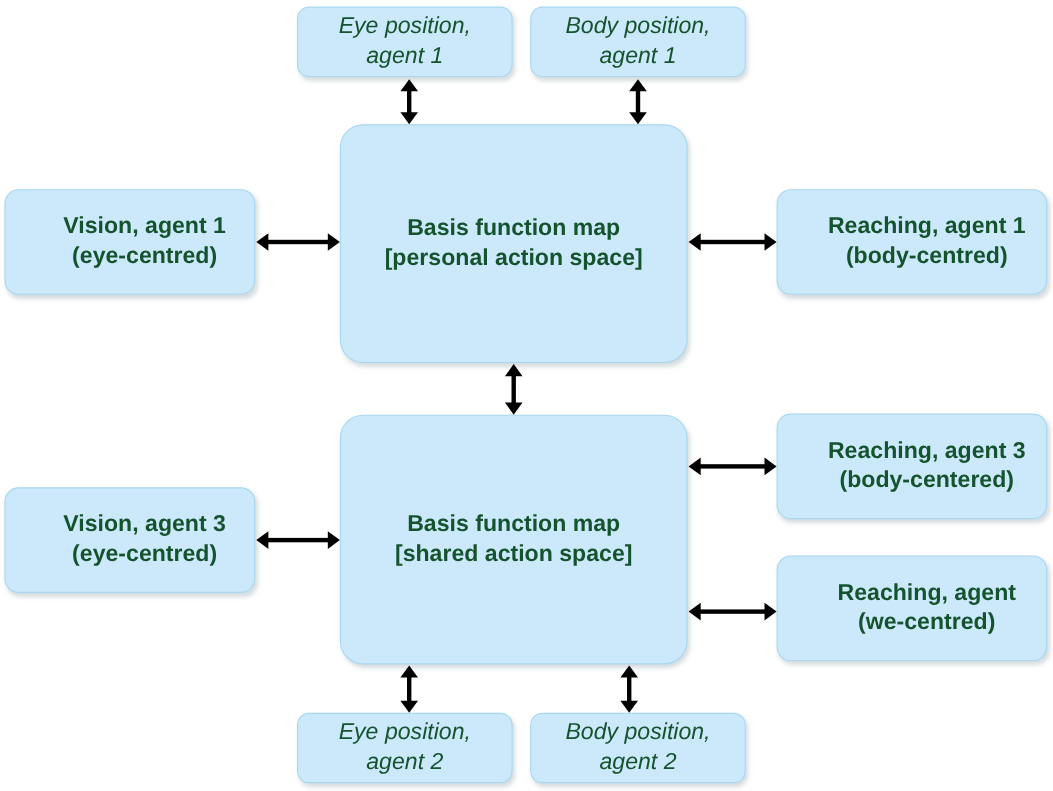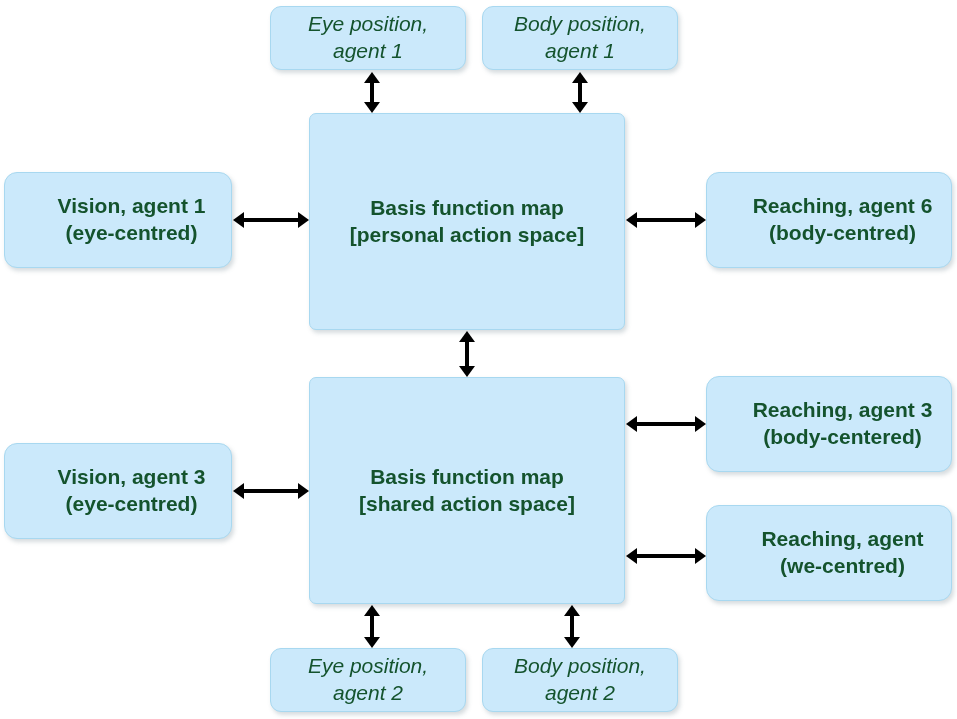--- a/index.html
+++ b/index.html
@@ -49,21 +49,21 @@
   }
   
   .node.pos {
     border-radius: 11px;
     font-size: 21px;
     font-weight: normal;
     font-style: italic;
   }
   
   .node.hub {
-    border-radius: 7px;
+    border-radius: 21px;
     font-size: 21px;
     font-weight: bold;
   }
 
   
   .arrow {
     position: absolute;
   }
   .arrow .shaft {
     position: absolute;
@@ -142,21 +142,21 @@
     <span class="label">Basis function map
 [personal action space]</span>
   </div>
 
   <div class="node small" style="left:4px; top:172px; width:228px; height:96px;">
     <span class="label">Vision, agent 1
 (eye-centred)</span>
   </div>
 
   <div class="node small" style="left:706px; top:172px; width:246px; height:96px;">
-    <span class="label">Reaching, agent 6
+    <span class="label">Reaching, agent 1
 (body-centred)</span>
   </div>
 
   <div class="node hub" style="left:309px; top:377px; width:316px; height:227px;">
     <span class="label">Basis function map
 [shared action space]</span>
   </div>
 
   <div class="node small" style="left:4px; top:443px; width:228px; height:96px;">
     <span class="label">Vision, agent 3

